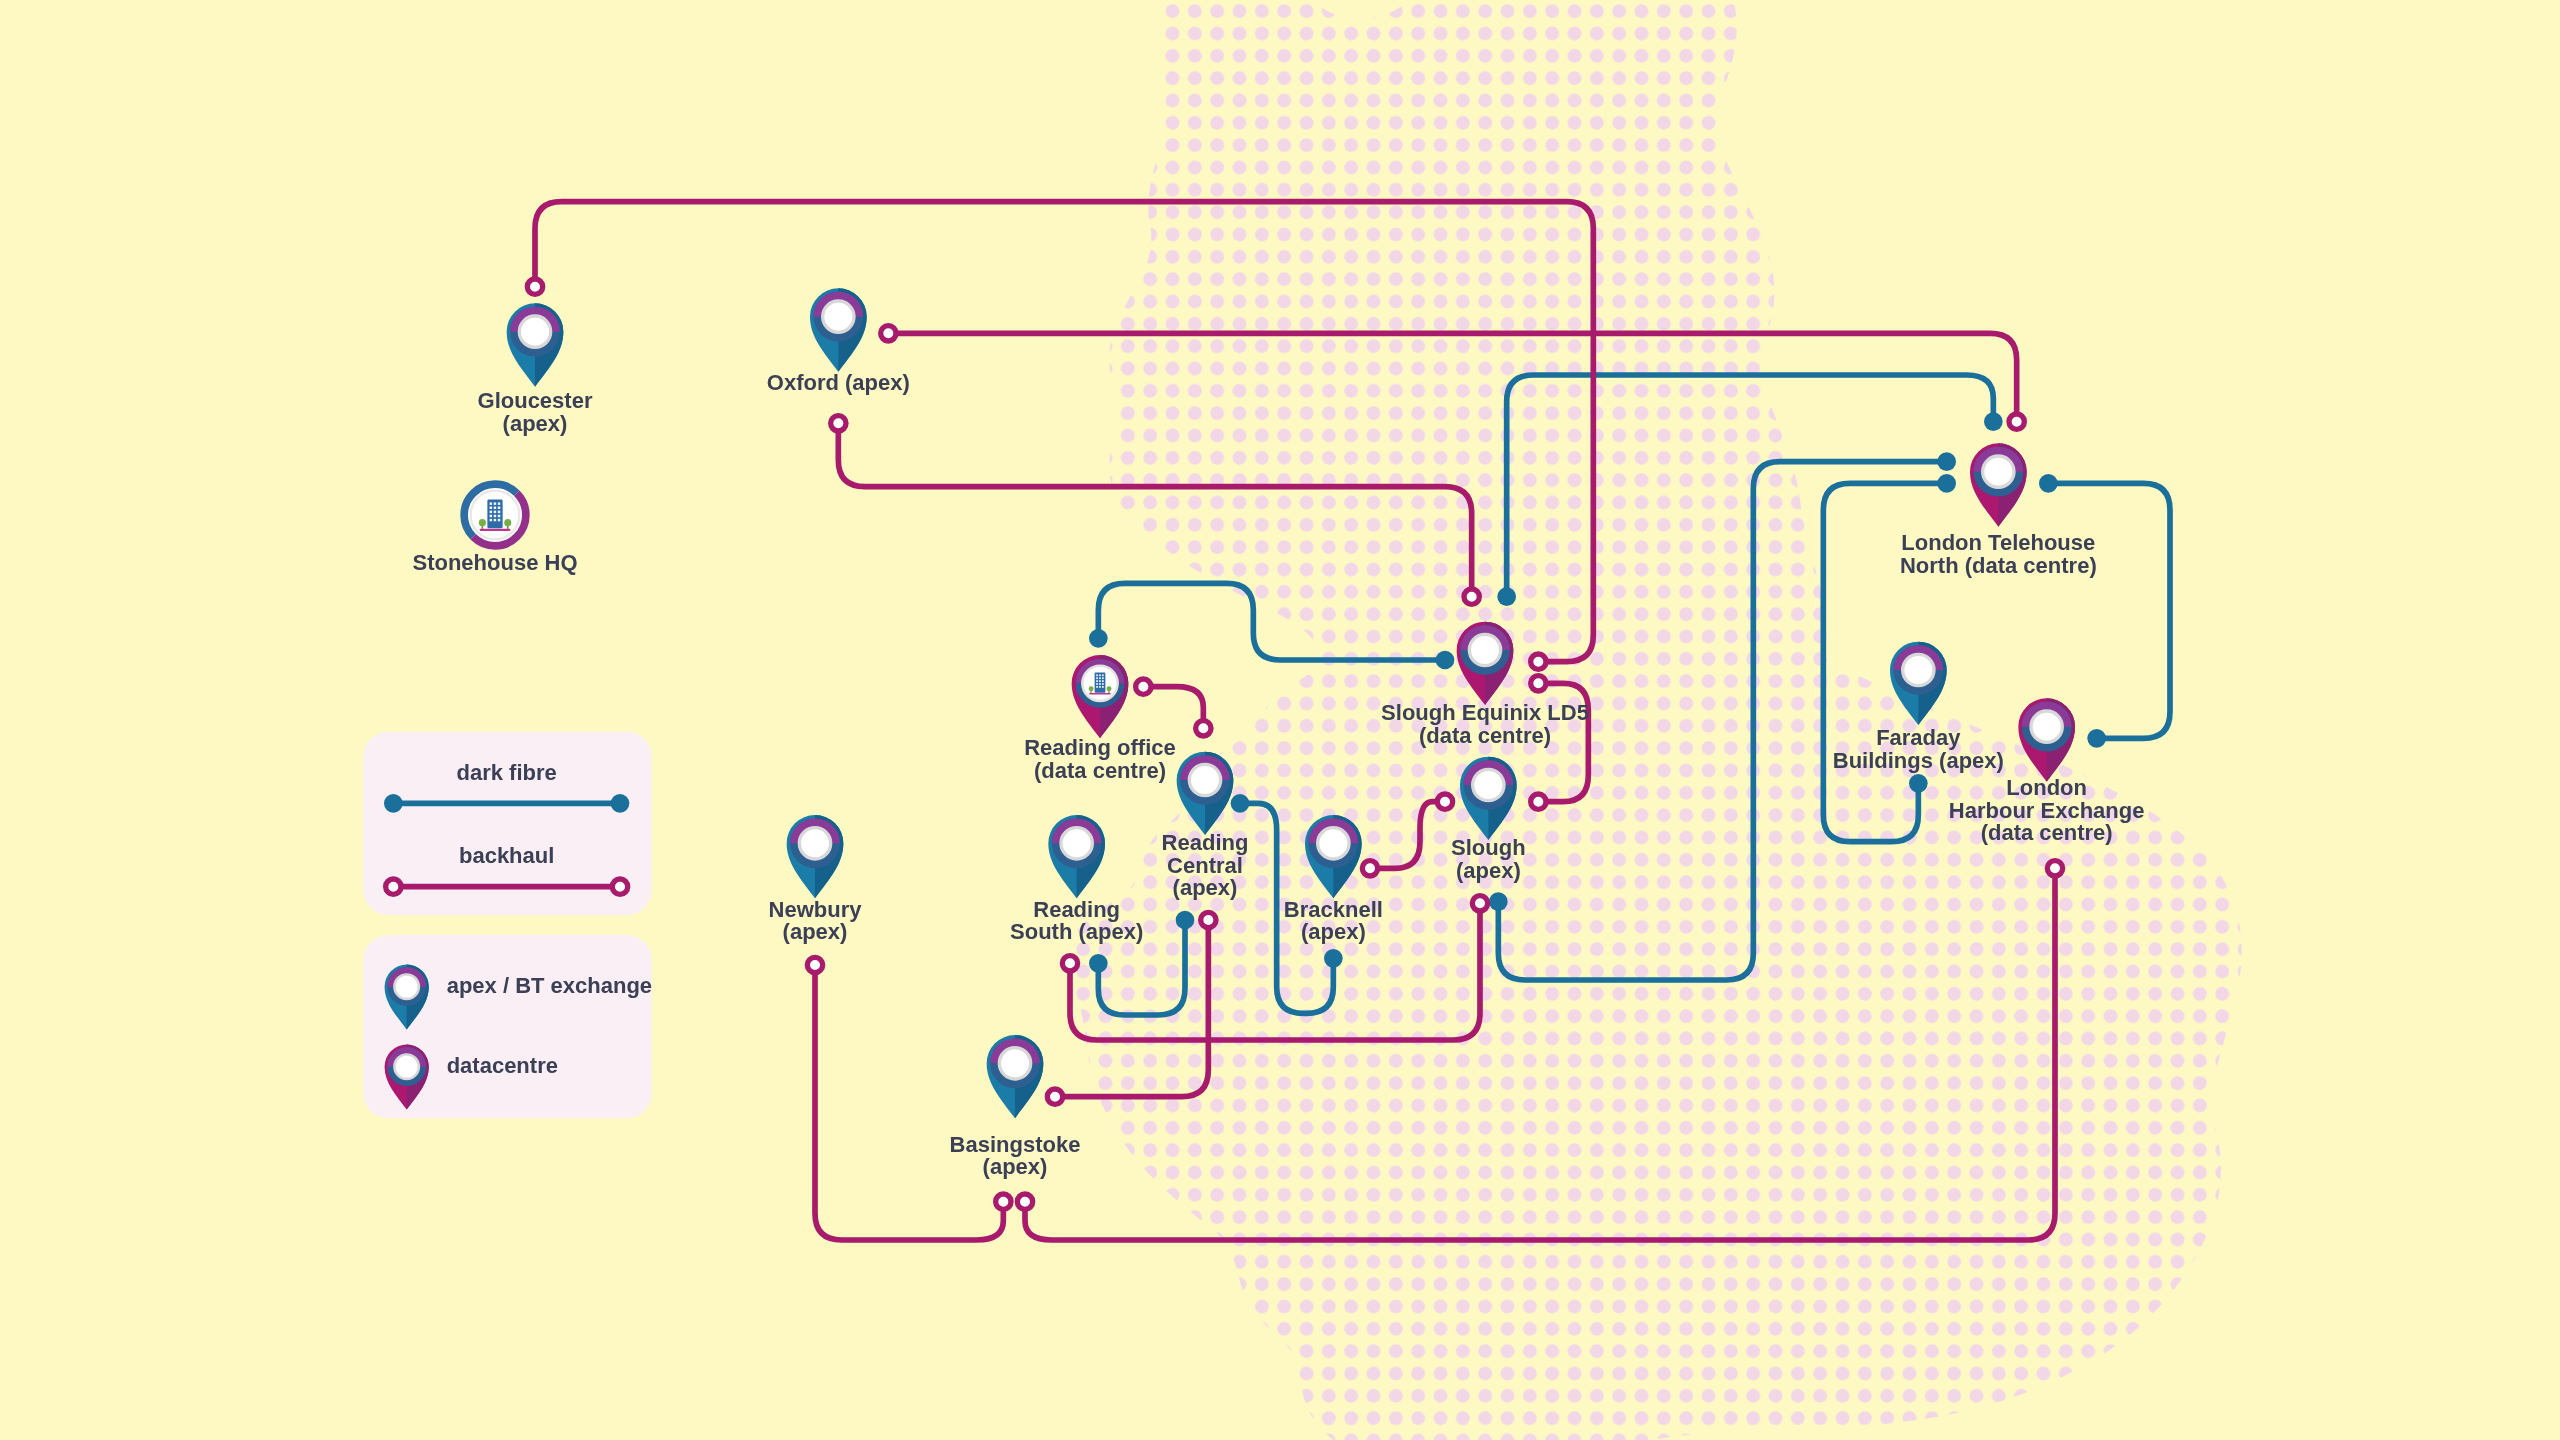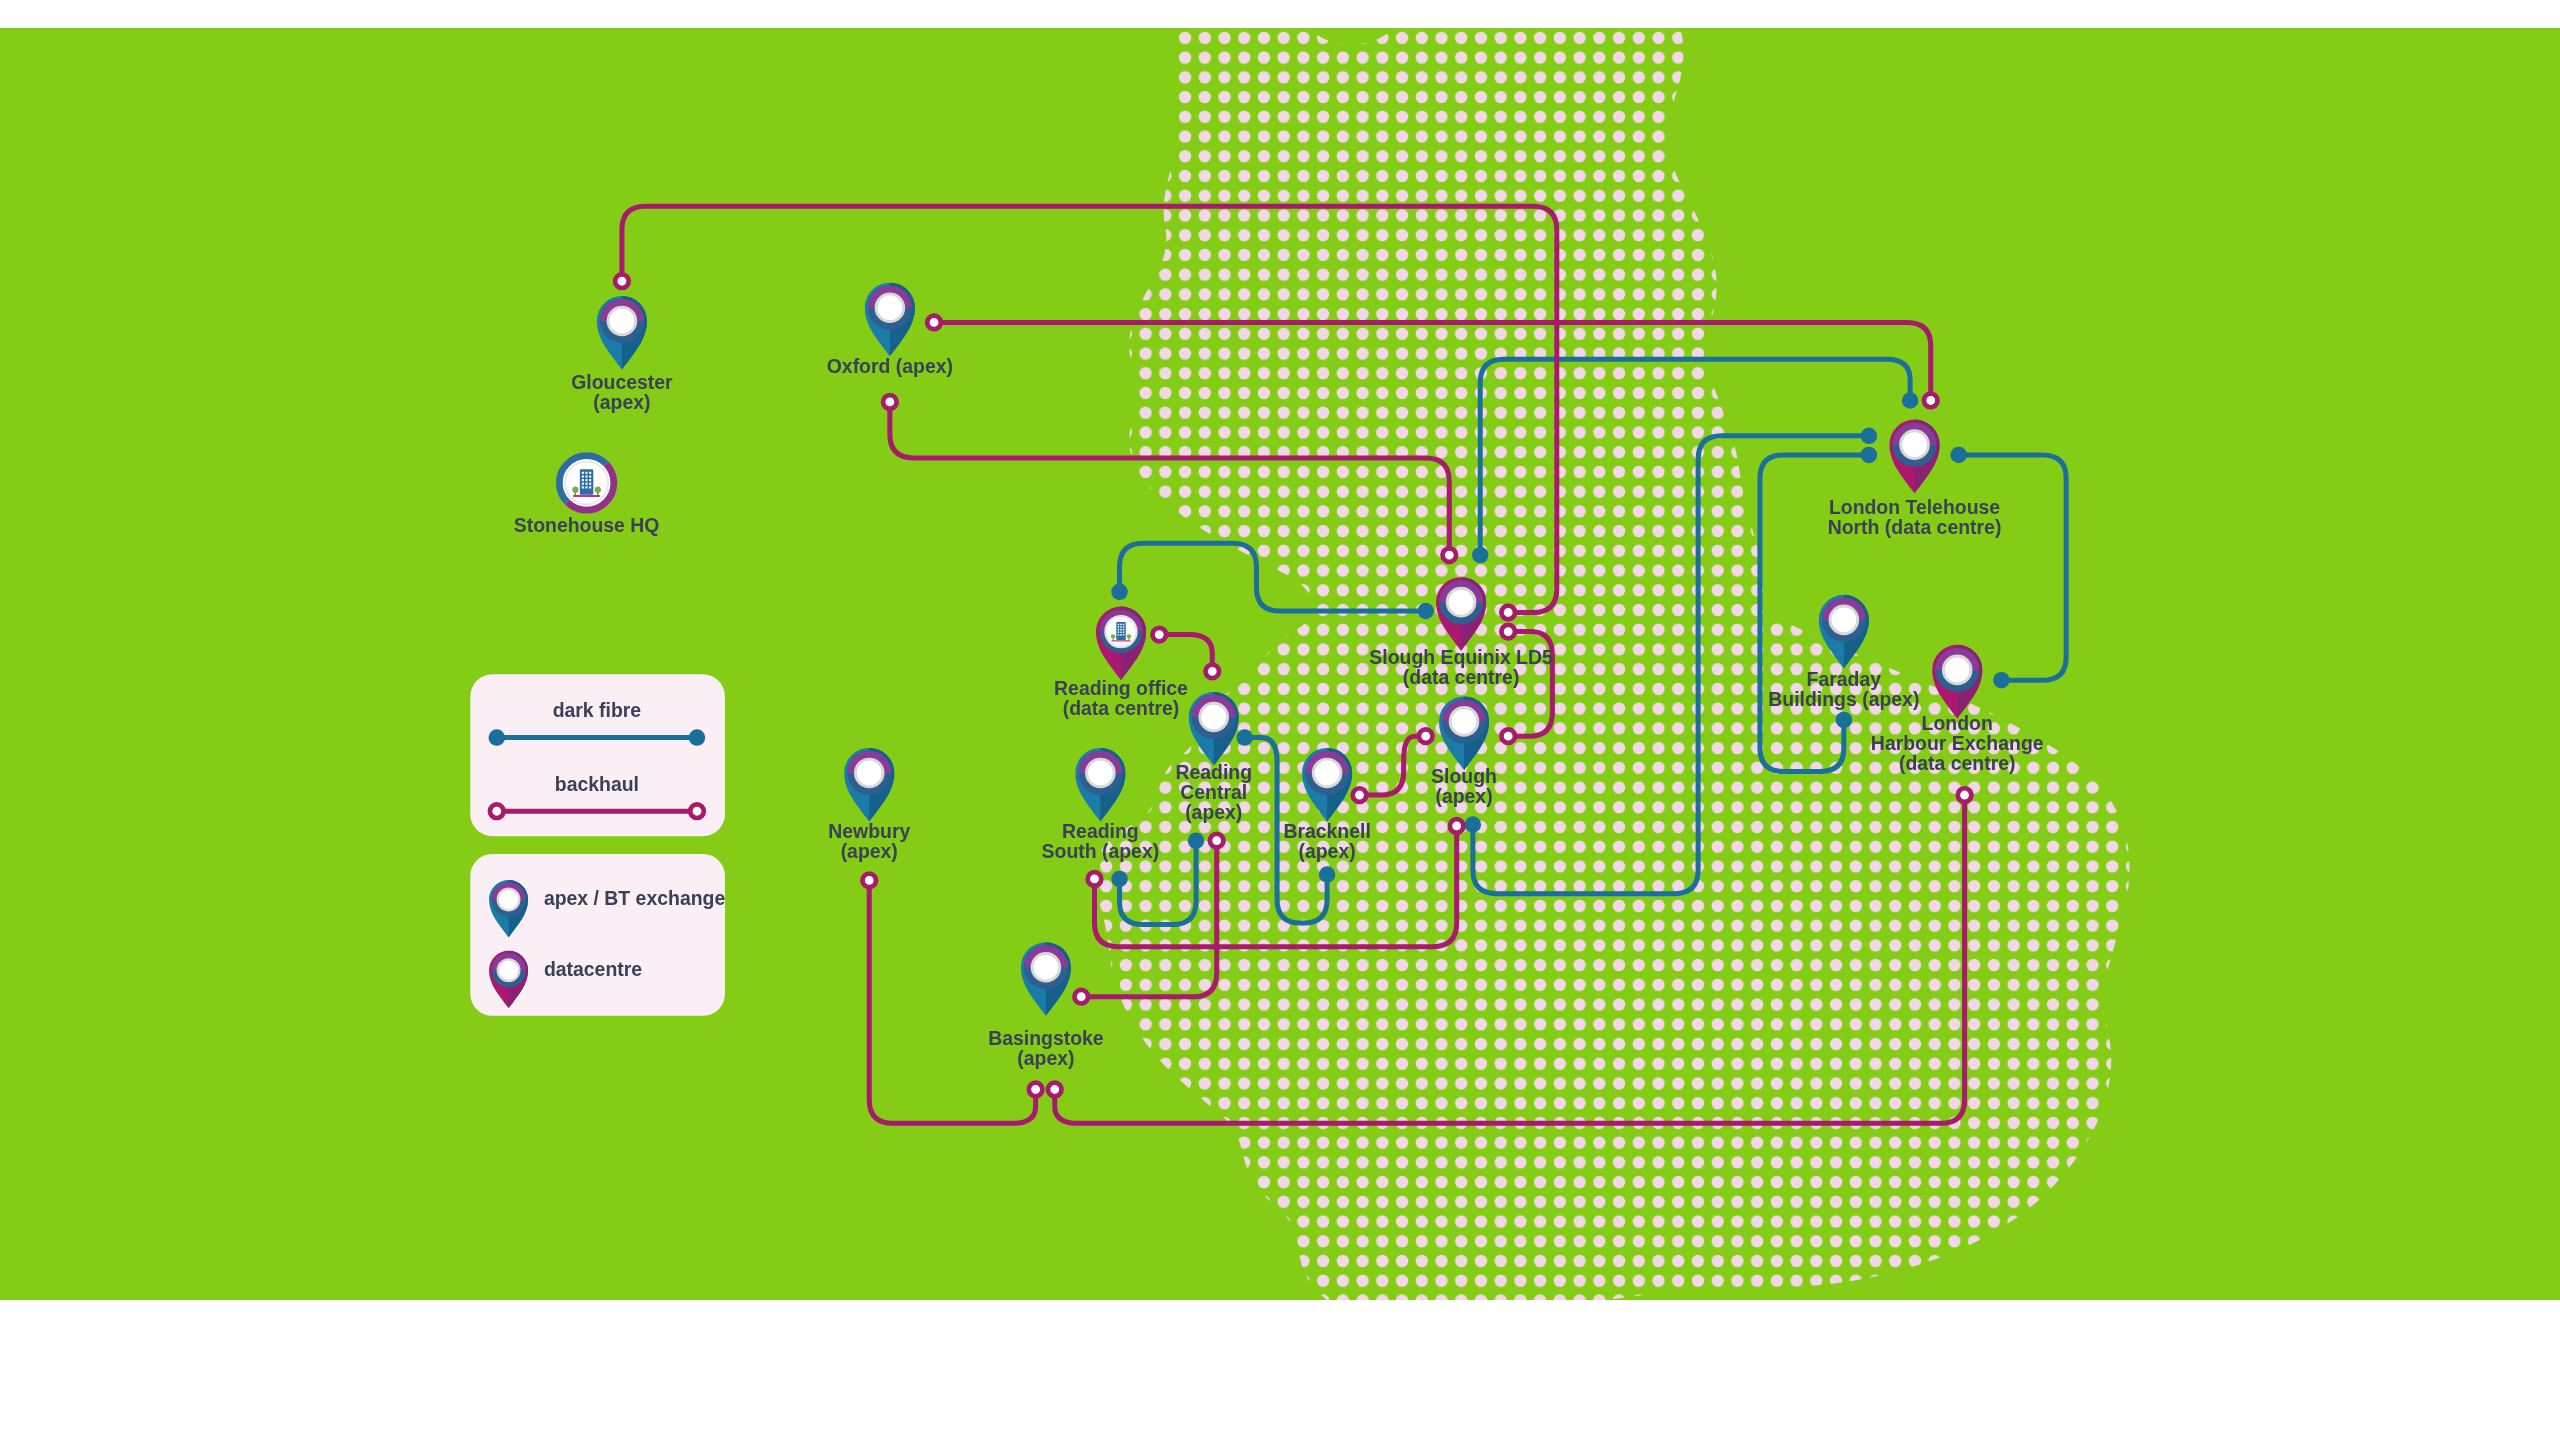--- a/index.html
+++ b/index.html
@@ -1,16 +1,16 @@
 <!DOCTYPE html>
 <html><head>
 <meta charset="utf-8">
 <style>
   html,body{margin:0;padding:0;background:#ffffff;}
-  .stage{position:relative;width:2560px;height:1272px;background:#84cc16;overflow:hidden;margin-top:28px;}
+  .stage{position:relative;width:2560px;height:1440px;background:#fef9c3;overflow:hidden;}
   svg{display:block;width:100%;height:100%;}
   text{font-family:"Liberation Sans",sans-serif;font-weight:700;fill:#3B4056;}
   .node-label{font-size:13.2px;text-anchor:middle;}
   .legend-title{font-size:13.2px;text-anchor:middle;}
   .legend-item{font-size:13.2px;text-anchor:start;}
   .legend-box{fill:#F9EFF5;}
   path.link{fill:none;stroke-width:3.4;stroke-linecap:round;}
   path.dark_fibre{stroke:#1A6F9B;}
   path.backhaul{stroke:#A81A6B;}
   circle.dot-df{fill:#1A6F9B;}

